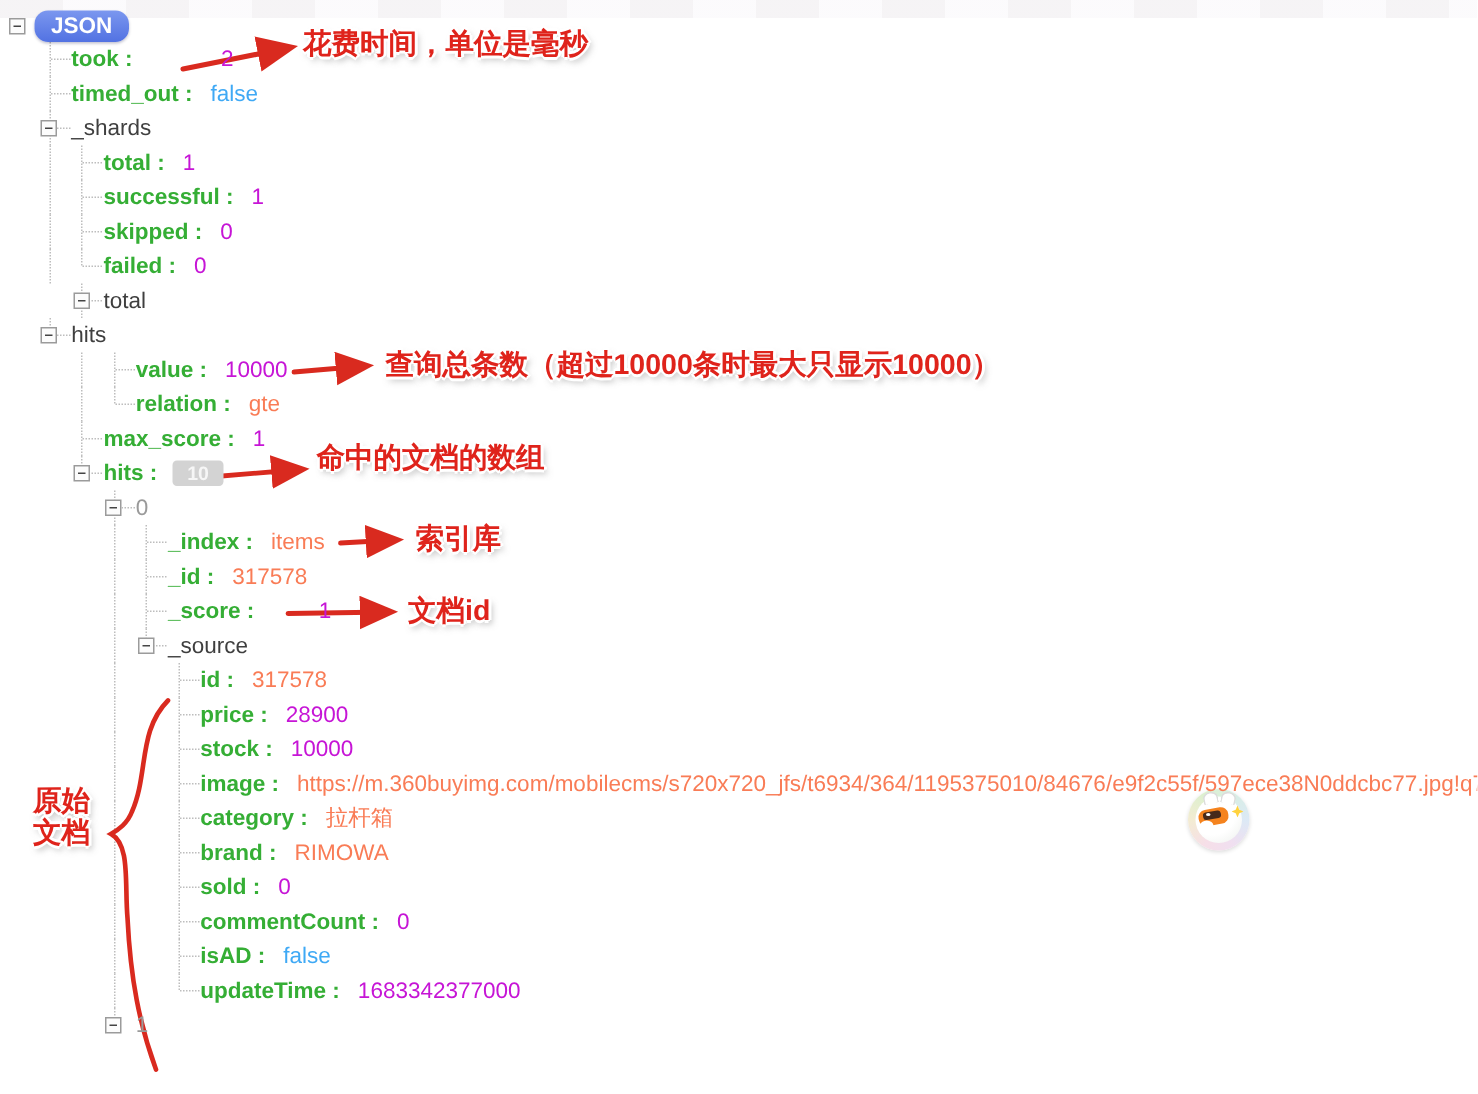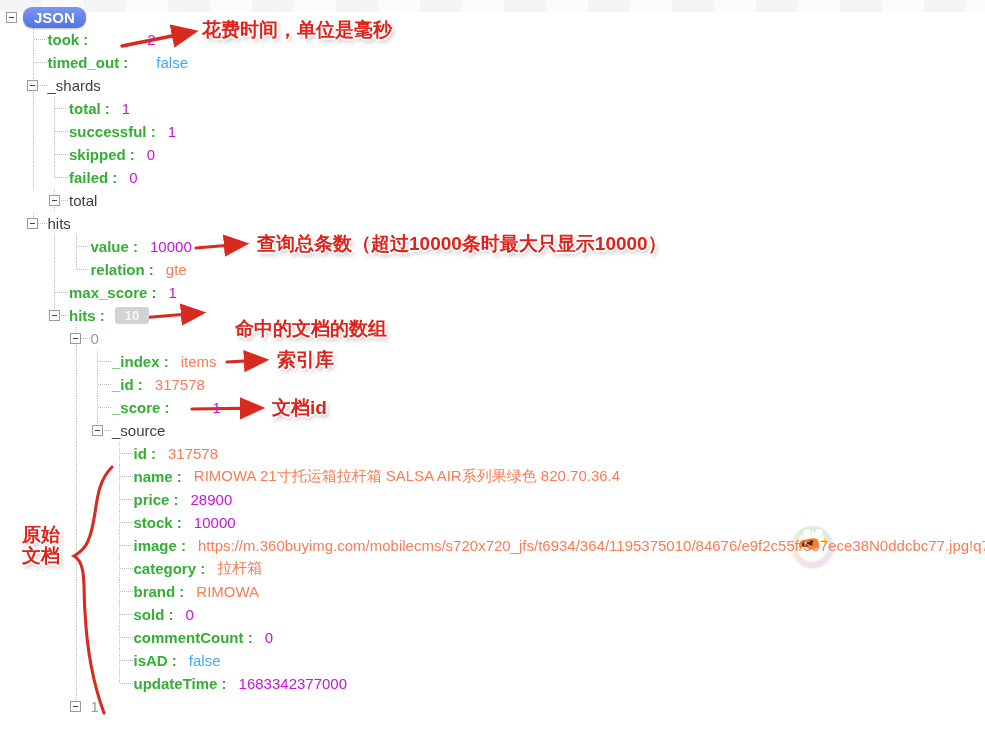--- a/index.html
+++ b/index.html
@@ -27,21 +27,21 @@
   .badge{margin-left:10px;background:#d3d3d3;color:#f6f6f6;font-weight:bold;font-size:13px;
          border-radius:3px;padding:0 10px;line-height:17px;}
   .pill{background:linear-gradient(#7b97ef,#5272e2);color:#fff;font-weight:bold;border-radius:9px;
         padding:1px 11px;font-size:15px;line-height:19px;box-shadow:0 1px 2px rgba(0,0,60,.25);}
   
   .ann{position:absolute;color:#df231b;font-weight:bold;font-size:19px;line-height:21px;white-space:nowrap;
        text-shadow:-1px -1px 0 #fff,1px -1px 0 #fff,-1px 1px 0 #fff,1px 1px 0 #fff,
                    -2px 0 0 #fff,2px 0 0 #fff,0 2px 0 #fff,0 -2px 0 #fff,2px 3px 4px rgba(110,110,110,.55);}
   .a1{left:202px;top:19px;}
   .a2{left:257px;top:233px;}
-  .a3{left:211px;top:318px;margin-left:24px;}
+  .a3{left:211px;top:295px;}
   .a4{left:277px;top:349px;}
   .a5{left:272px;top:397px;}
   .a6{left:22px;top:524px;text-align:center;}
   .overlay{position:absolute;left:0;top:0;pointer-events:none;}
   
   .sticker{position:absolute;left:792px;top:526px;width:41px;height:41px;border-radius:50%;
            background:conic-gradient(from 210deg,#f6dfe8,#f3ecd2,#dcf0cf,#d8eee4,#dce9f5,#f0dff0,#f6dfe8);
            box-shadow:0 1px 3px rgba(0,0,0,.15);}
   .sticker .ball{position:absolute;left:5px;top:5px;width:31px;height:31px;border-radius:50%;
            background:radial-gradient(circle at 35% 30%,#ffffff 55%,#ecefec 100%);}
@@ -77,21 +77,21 @@
         <div class="vg" style="left: 32.5px; top: 0px; height: 23px;"></div>
         <div class="hs" style="left: 33.5px; top: 11px; width: 13px;"></div>
         <div class="content" style="left: 47.5px; gap: 47px;">
           <span class="lbl key">took :</span>
           <span class="val number">2</span>
         </div>
       </div>
       <div class="row">
         <div class="vg" style="left: 32.5px; top: 0px; height: 23px;"></div>
         <div class="hs" style="left: 33.5px; top: 11px; width: 13px;"></div>
-        <div class="content" style="left: 47.5px; gap: 16px;">
+        <div class="content" style="left: 47.5px;">
           <span class="lbl key">timed_out :</span>
           <span class="val boolean">false</span>
         </div>
       </div>
       <div class="row">
         <div class="vg" style="left: 32.5px; top: 0px; height: 23px;"></div>
         <div class="hs" style="left: 33.5px; top: 11px; width: 13px;"></div>
         <div class="tbox" style="left: 27px; top: 5.5px;">
           <i></i>
         </div>
@@ -240,29 +240,20 @@
           <span class="lbl node">_source</span>
         </div>
       </div>
       <div class="row">
         <div class="vg" style="left: 75.5px; top: 0px; height: 23px;"></div>
         <div class="vg" style="left: 118.5px; top: 0px; height: 23px;"></div>
         <div class="hs" style="left: 119.5px; top: 11px; width: 13px;"></div>
         <div class="content" style="left: 133.5px;">
           <span class="lbl key">id :</span>
           <span class="val string">317578</span>
-        </div>
-      </div>
-      <div class="row">
-        <div class="vg" style="left: 75.5px; top: 0px; height: 23px;"></div>
-        <div class="vg" style="left: 118.5px; top: 0px; height: 23px;"></div>
-        <div class="hs" style="left: 119.5px; top: 11px; width: 13px;"></div>
-        <div class="content" style="left: 133.5px;">
-          <span class="lbl key">name :</span>
-          <span class="val string">RIMOWA 21寸托运箱拉杆箱 SALSA AIR系列果绿色 820.70.36.4</span>
         </div>
       </div>
       <div class="row">
         <div class="vg" style="left: 75.5px; top: 0px; height: 23px;"></div>
         <div class="vg" style="left: 118.5px; top: 0px; height: 23px;"></div>
         <div class="hs" style="left: 119.5px; top: 11px; width: 13px;"></div>
         <div class="content" style="left: 133.5px;">
           <span class="lbl key">price :</span>
           <span class="val number">28900</span>
         </div>

